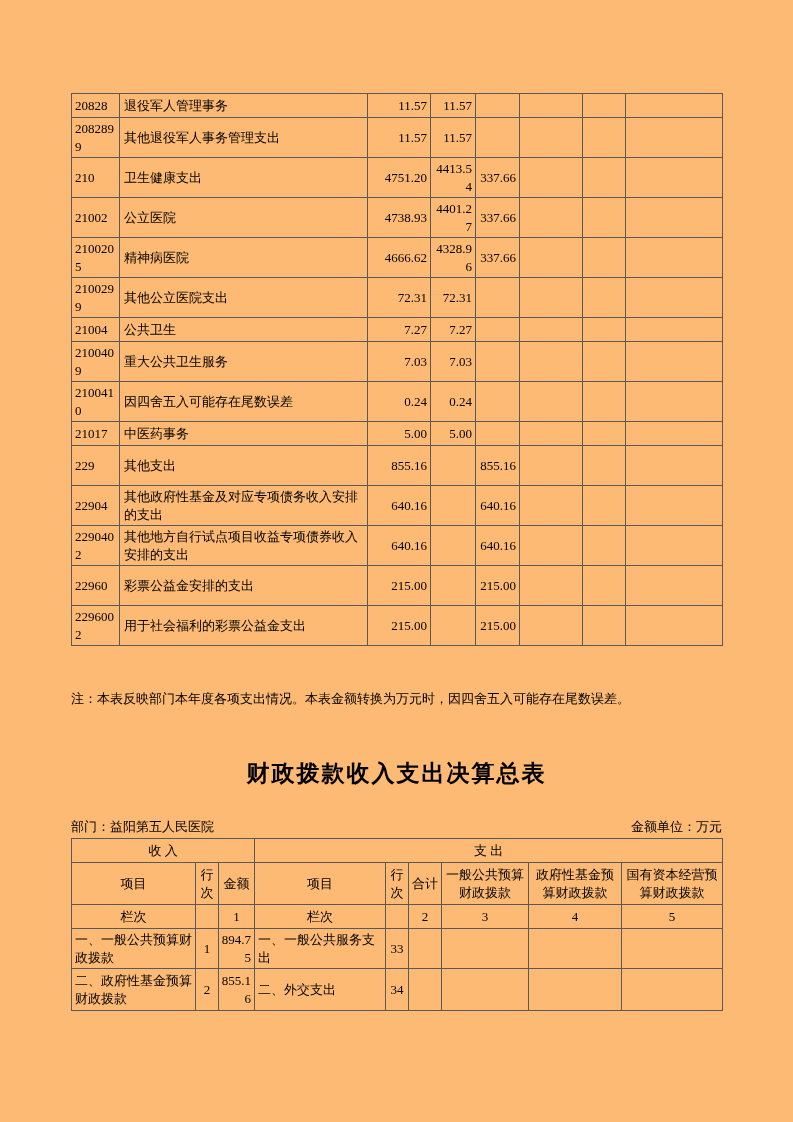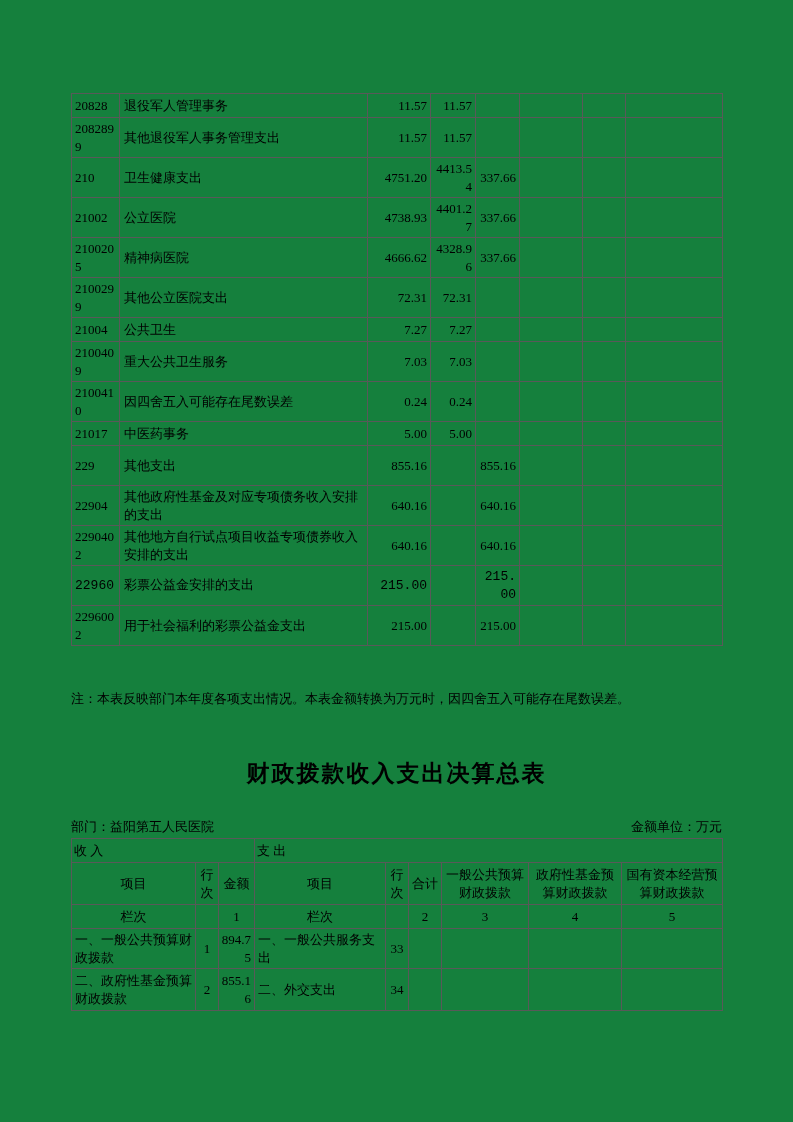--- a/index.html
+++ b/index.html
@@ -2,21 +2,21 @@
 <html><head>
 <meta charset="utf-8">
 <style>
   * { box-sizing: border-box; margin: 0; padding: 0; }
   html, body { background: #ffffff; }
   body {
     width: 793px; height: 1122px;
     font-family: "Liberation Serif", "DejaVu Serif", serif;
     color: #000;
   }
-  .page { position: relative; width: 793px; height: 1122px; background: #15803d; overflow: hidden; }
+  .page { position: relative; width: 793px; height: 1122px; background: #fdba74; overflow: hidden; }
 
   table { border-collapse: collapse; table-layout: fixed; position: absolute; left: 71px; }
   td {
     border: 1px solid #595959;
     font-size: 13px;
     line-height: 18px;
     padding: 1px 2px;
     vertical-align: middle;
     overflow: hidden;
   }
@@ -45,21 +45,21 @@
     position: absolute; top: 799px; left: 71px; width: 651px;
     text-align: right; padding-right: 32px; font-size: 13px;
   }
   .meta {
     position: absolute; top: 818px; left: 71px; width: 651px;
     display: flex; justify-content: space-between; font-size: 13px;
   }
 
   
   .t2 { top: 838px; width: 651px; }
-  .t2-sec { }
+  .t2-sec { text-align: center; }
   .c2-ctr  { text-align: center; }
   .c2-item { text-align: left; padding-left: 3px; }
   .c2-amt  { text-align: right; word-break: break-all; padding-right: 3px; }
 </style>
 </head>
 <body>
 
 <div class="page">
 
   <table class="t1">
@@ -197,21 +197,21 @@
         <tr style="height: 40px;">
           <td class="c-code">2290402</td>
           <td class="c-name">其他地方自行试点项目收益专项债券收入安排的支出</td>
           <td class="c-num">640.16</td>
           <td class="c-num c-wrap"></td>
           <td class="c-num c-wrap">640.16</td>
           <td></td>
           <td></td>
           <td></td>
         </tr>
-        <tr style="height: 40px; font-family: Liberation Mono, monospace;">
+        <tr style="height: 40px;">
           <td class="c-code">22960</td>
           <td class="c-name">彩票公益金安排的支出</td>
           <td class="c-num">215.00</td>
           <td class="c-num c-wrap"></td>
           <td class="c-num c-wrap">215.00</td>
           <td></td>
           <td></td>
           <td></td>
         </tr>
         <tr style="height: 40px;">

